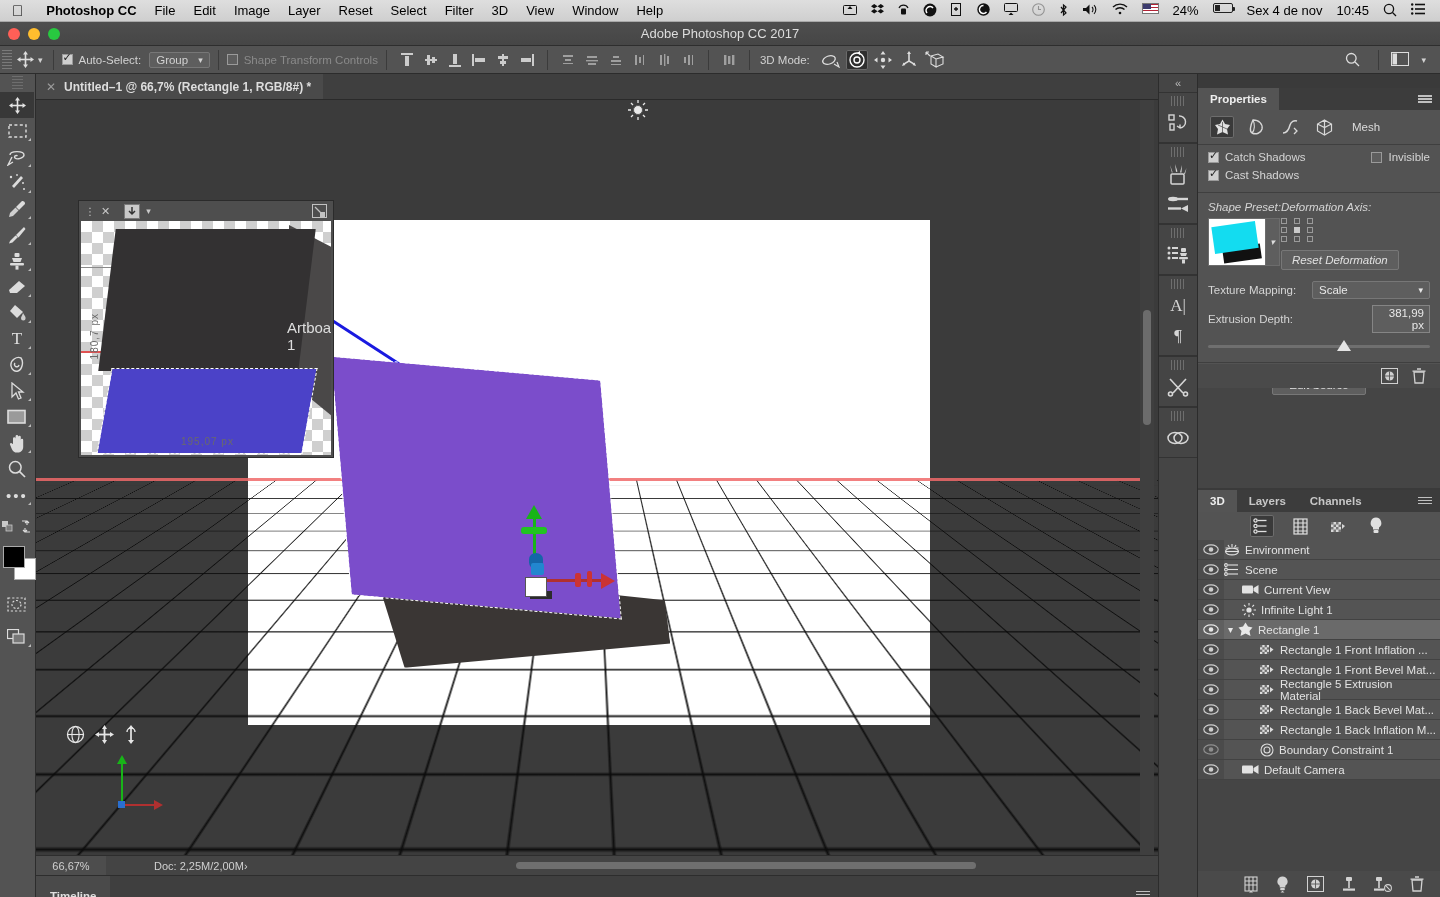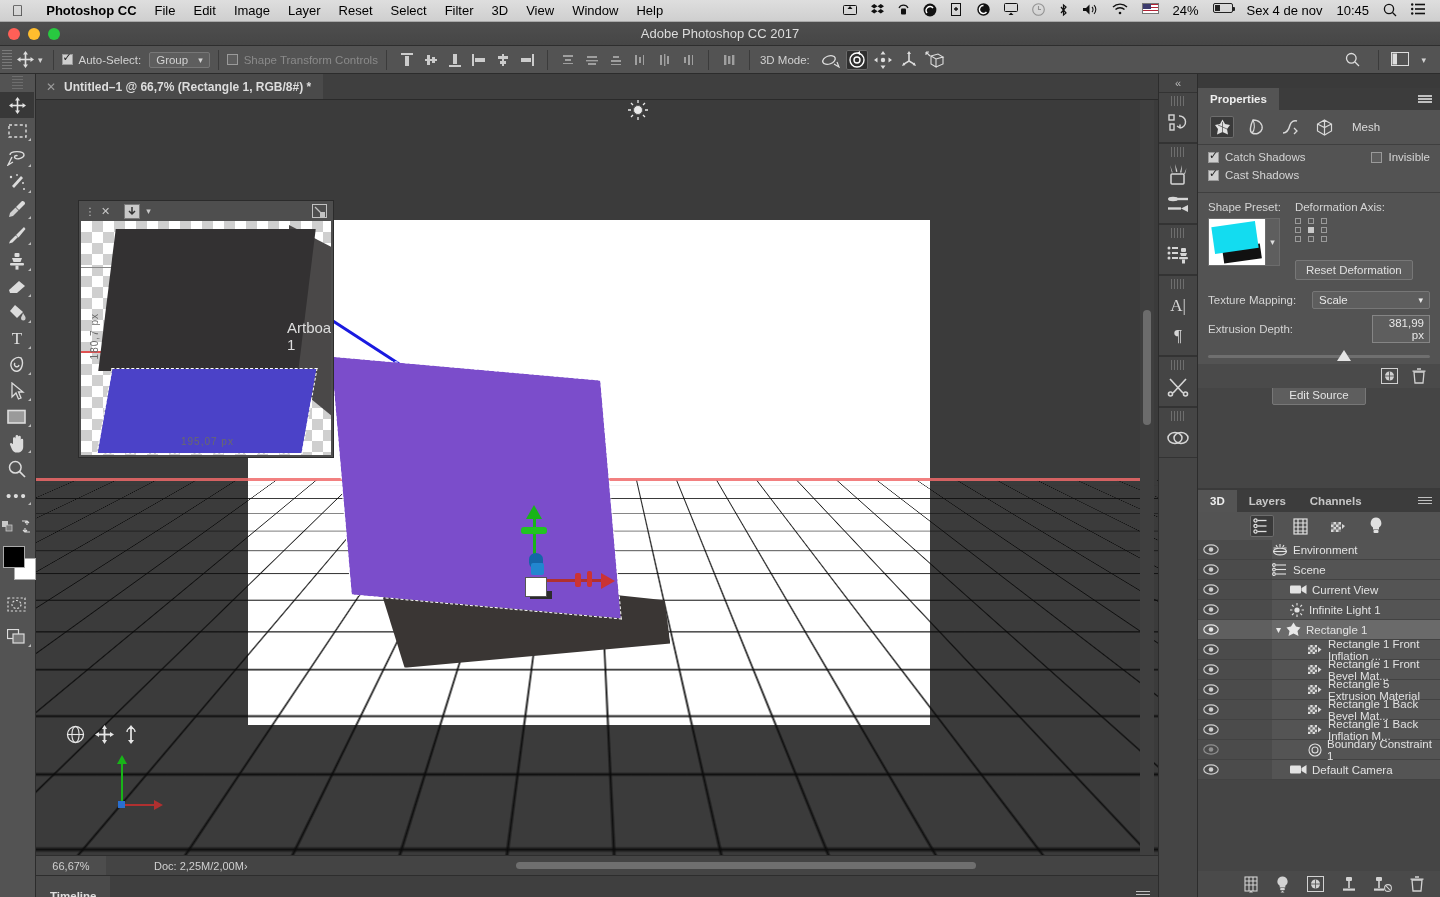--- a/index.html
+++ b/index.html
@@ -244,21 +244,21 @@
   .props-foot { position:absolute; left:0; right:0; bottom:0; height:24px; background:#4a4a4a;
     display:flex; align-items:center; justify-content:flex-end; gap:14px; padding-right:14px; color:#d0d0d0;}
 
   
   .panel3d { position: absolute; left: 1198px; top: 490px; width: 242px; height: 407px; background: #454545; }
   .p3-tools { display:flex; align-items:center; justify-content:center; gap:14px; height: 28px; background:#535353; }
   .p3i { width: 24px; height: 22px; display:flex; align-items:center; justify-content:center; color:#ddd; border-radius:2px;}
   .p3i.active { background:#3a3a3a; box-shadow: inset 0 0 0 1px #6d6d6d; }
   .p3-list { background: #4b4b4b; }
   .p3row { display:flex; align-items:center; height: 20px; font-size:11.5px; color:#e2e2e2;
-     border-bottom: 1px solid #424242; gap: 48px; }
+     border-bottom: 1px solid #424242; }
   .p3row.sel { background: #5f5f5f; }
   .eye { width: 26px; display:flex; align-items:center; justify-content:center; color:#cfcfcf; font-size:11px;}
   .p3rest { flex:1; display:flex; align-items:center; gap:5px; background:#545454; height:100%; padding-right:4px;}
   .p3row.sel .p3rest { background:#6a6a6a; }
   .p3-foot { position:absolute; left:0; right:0; bottom:0; height:26px; background:#4a4a4a;
      display:flex; align-items:center; justify-content:flex-end; gap:18px; padding-right:16px; color:#d2d2d2;}
   svg { display:block; }
 </style>
 </head>
 <body>
@@ -983,21 +983,21 @@
           <span class="chk"></span>
           <span>Invisible</span>
         </span>
       </div>
       <div class="pline">
         <span class="chk on"></span>
         <span>Cast Shadows</span>
       </div>
       <div class="psep" style="margin-top:8px"></div>
 
-      <div style="display:flex; padding: 8px 10px 0 10px; gap: 14px;">
+      <div style="display:flex; padding: 8px 10px 0 10px;  font-style: italic;">
         <div>
           <div class="plabel" style="margin-bottom:5px">Shape Preset:</div>
           <div style="display:flex">
             <div class="preset-sw">
               <div class="preset-bk"></div>
               <div class="preset-cy"></div>
             </div>
             <div class="preset-drop">▾</div>
           </div>
         </div>
@@ -1007,21 +1007,21 @@
             <div class="dax" style="left:0;top:0"></div>
               <div class="dax" style="left:13px;top:0"></div>
               <div class="dax" style="left:26px;top:0"></div>
             <div class="dax" style="left:0;top:9px"></div>
               <div class="dax c" style="left:13px;top:9px"></div>
               <div class="dax" style="left:26px;top:9px"></div>
             <div class="dax" style="left:0;top:18px"></div>
               <div class="dax" style="left:13px;top:18px"></div>
               <div class="dax" style="left:26px;top:18px"></div>
           </div>
-          <div style="margin-top:16px">
+          <div style="margin-top:6px">
             <span class="resetbtn">Reset Deformation</span>
           </div>
         </div>
       </div>
 
       <div class="pline" style="margin-top:10px">
         <span class="plabel">Texture Mapping:</span>
         <span class="selectbox" style="width:118px; margin-left:auto">
           <span>Scale</span>
           <span style="font-size:9px">▾</span>

